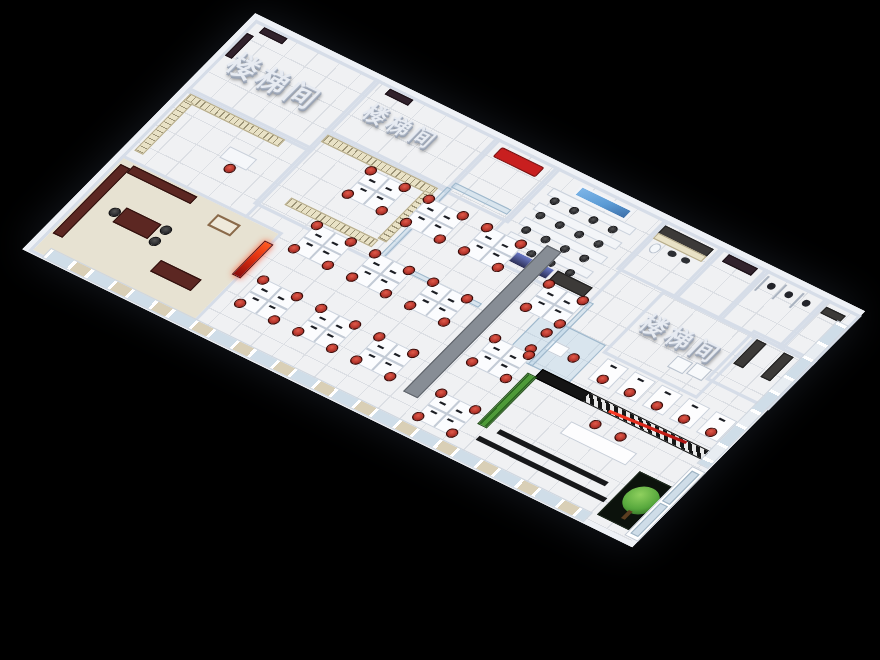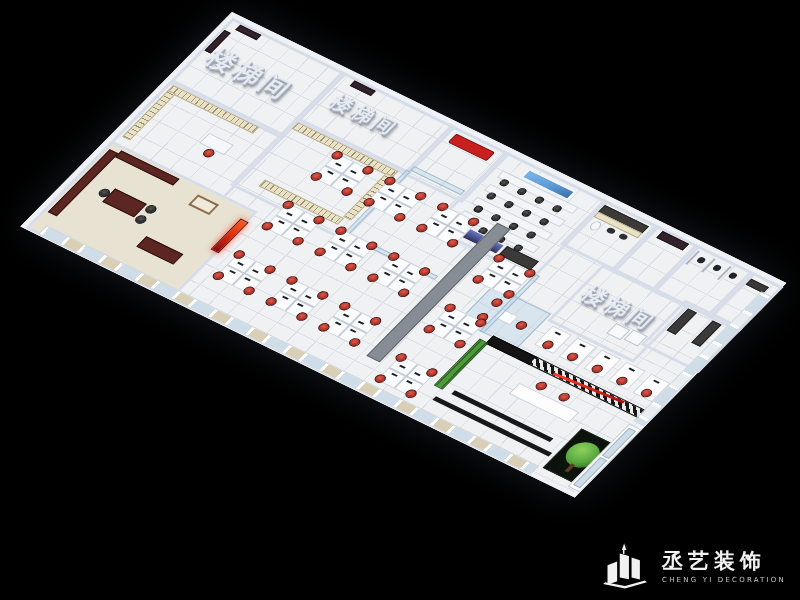--- a/index.html
+++ b/index.html
@@ -386,29 +386,13 @@
       <div class="carrel" style="left: 562px; top: 140px;">
         <div class="mon" style="left: 6px; top: 3px;"></div>
         <div class="chair" style="left: 5px; top: 14px;"></div>
       </div>
       <div class="carrel" style="left: 590px; top: 140px;">
         <div class="mon" style="left: 6px; top: 3px;"></div>
         <div class="chair" style="left: 5px; top: 14px;"></div>
       </div>
     </div>
 
-  <div class="watermark">
-    <svg class="wm-icon" viewBox="0 0 64 56">
-      <g fill="#f1f1f1">
-        <path d="M31 1l2.6 7.5h-5.2z"></path>
-        <rect x="29.6" y="6.5" width="1.8" height="6.5"></rect>
-        <path d="M26 12.5l10.5 3v26.5l-10.5-2z"></path>
-        <path d="M12 26l11-4.2v22.4l-11 4.2z"></path>
-        <path d="M39.5 17l9.5 3.2v22l-9.5-2.2z"></path>
-        <path d="M7 47.5l25 5.2 25-7.4-2.2-1.9-22.8 6.3-22.6-4.3z"></path>
-      </g>
-    </svg>
-    <div>
-      <div class="wm-cn">丞艺装饰</div>
-      <div class="wm-en">CHENG YI DECORATION</div>
-    </div>
-  </div>
 </div>
 
 </body></html>

